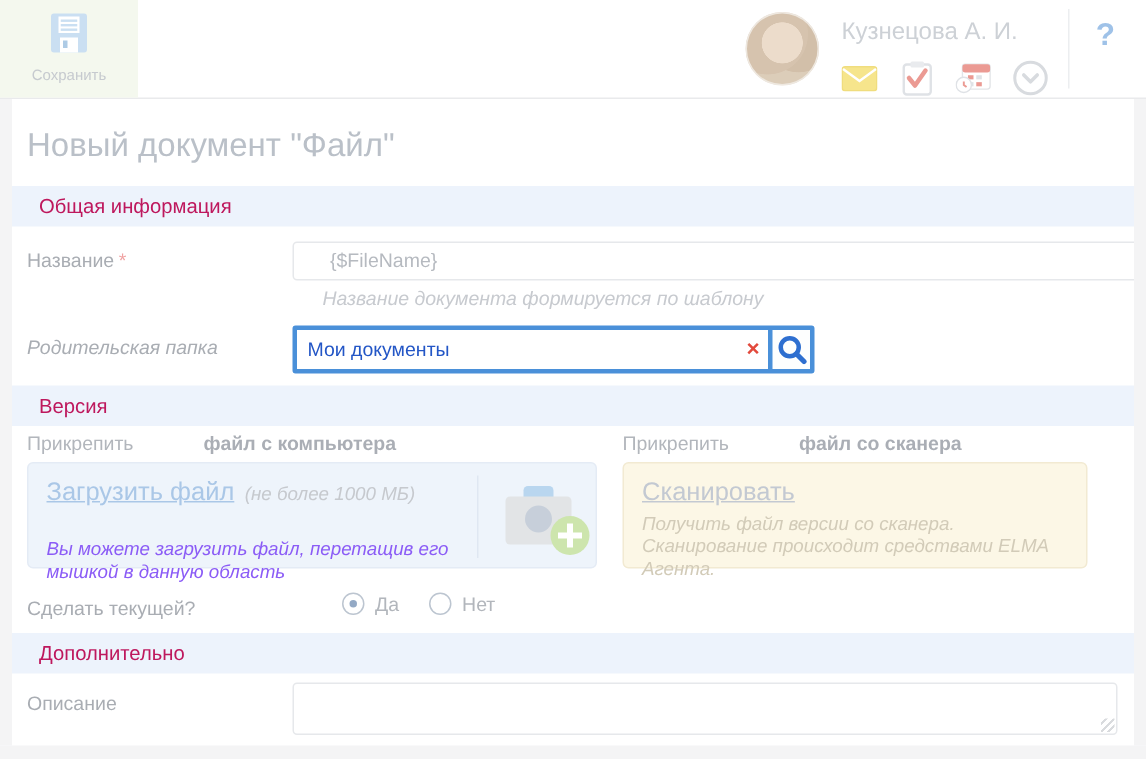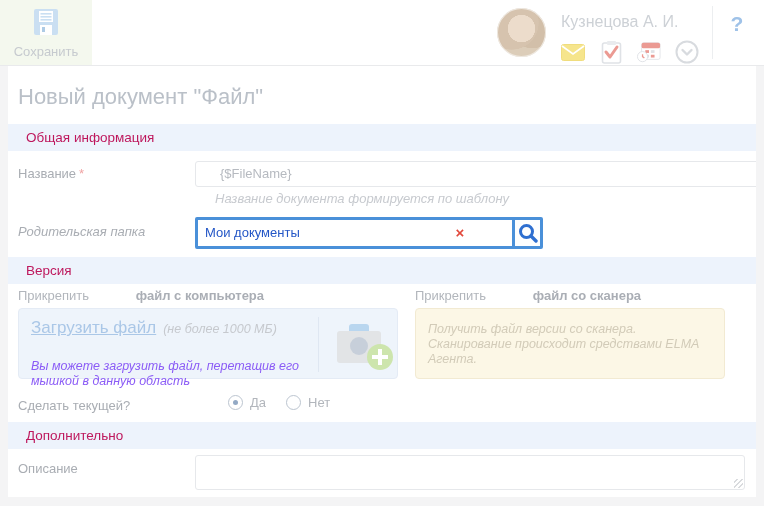--- a/index.html
+++ b/index.html
@@ -4,21 +4,21 @@
 <style>
   * { margin:0; padding:0; box-sizing:border-box; }
   html,body { width:764px; height:506px; overflow:hidden; }
   body { font-family:"Liberation Sans", sans-serif; background:#f4f4f5; }
   #app { position:relative; width:764px; height:506px; background:#ffffff; }
 
   
   .toolbar { position:absolute; left:0; top:0; width:764px; height:66px; background:#ffffff; border-bottom:1px solid #e9eaec; }
   .save-btn { position:absolute; left:0; top:0; width:92px; height:65px; background:#f4f8ee; text-align:center; cursor:pointer; }
   .save-btn .flopwrap { margin-top:7px; }
-  .save-btn .lbl { display:block; margin-top:3px; font-size:13px; color:#c6cacf; }
+  .save-btn .lbl { display:block; margin-top:3px; font-size:10px; color:#c6cacf; }
   .avatar { position:absolute; left:497px; top:8px; width:49px; height:49px; border-radius:50%;
     background:
       radial-gradient(circle at 50% 42%, #ecdccb 0 36%, rgba(0,0,0,0) 37%),
       radial-gradient(circle at 30% 30%, #d6c3ae 0 55%, rgba(0,0,0,0) 56%),
       radial-gradient(circle at 72% 32%, #d2bfa9 0 50%, rgba(0,0,0,0) 51%),
       radial-gradient(circle at 50% 80%, #dccdb9 0 45%, rgba(0,0,0,0) 46%),
       #e7ddd1;
     box-shadow: inset 0 0 0 1px #eee8e0;
   }
   .user-name { position:absolute; left:561px; top:13px; font-size:16px; color:#cdd1d6; white-space:nowrap; }
@@ -45,21 +45,21 @@
   .fld-label { position:absolute; left:18px; font-size:13px; color:#a9adb3; }
   .req { color:#f0a3a3; margin-left:3px; }
 
   .name-input { position:absolute; left:195px; top:161px; width:654px; height:26px; background:#fff;
                 border:1px solid #e6e8eb; border-radius:3px; font-size:13px; color:#b6bac0;
                 line-height:24px; padding-left:24px; }
   .fld-hint { position:absolute; left:215px; top:191px; font-style:italic; font-size:13px; color:#c7cacf; }
 
   
   .folder-widget { position:absolute; left:195px; top:217px; width:348px; height:32px;
-                   border:3px solid #4a90d9; border-radius:2px; background:#fff; display:flex; align-items:stretch;gap:42px; }
+                   border:3px solid #4a90d9; border-radius:2px; background:#fff; display:flex; align-items:stretch; }
   .folder-input { flex:1; font-size:13px; color:#2356c6; line-height:26px; padding-left:7px; white-space:nowrap; overflow:hidden; }
   .folder-clear { width:20px; color:#e2493c; font-size:15px; font-weight:bold; line-height:26px; text-align:center; cursor:pointer; }
   .folder-search { width:28px; border-left:3px solid #4a90d9; background:#fdfefe; display:flex; align-items:center; justify-content:center; cursor:pointer; }
 
   
   .attach-label { position:absolute; top:288px; font-size:13px; color:#b2b6bc; }
   .attach-label b { font-weight:bold; color:#aaaeb5;margin-left:43px; }
   .al-left { left:18px; } .al-right { left:415px; }
 
   .upload-box { position:absolute; left:18px; top:308px; width:380px; height:71px; background:#eef4fb;
@@ -191,20 +191,21 @@
     <div class="upload-divider"></div>
     <div class="camera">
       <div class="cam-bump"></div>
       <div class="cam-body"></div>
       <div class="cam-lens"></div>
       <div class="cam-plus"></div>
     </div>
   </div>
 
   <div class="scan-box">
+    <span class="scan-link">Сканировать</span>
     <div class="scan-hint">Получить файл версии со сканера. Сканирование происходит средствами ELMA Агента.</div>
   </div>
 
   <div class="fld-label" style="top:398px;">Сделать текущей?</div>
   <div class="radio-row">
     <div class="radio selected"></div>
     <span class="radio-lbl">Да</span>
     <div class="radio"></div>
     <span class="radio-lbl">Нет</span>
   </div>

